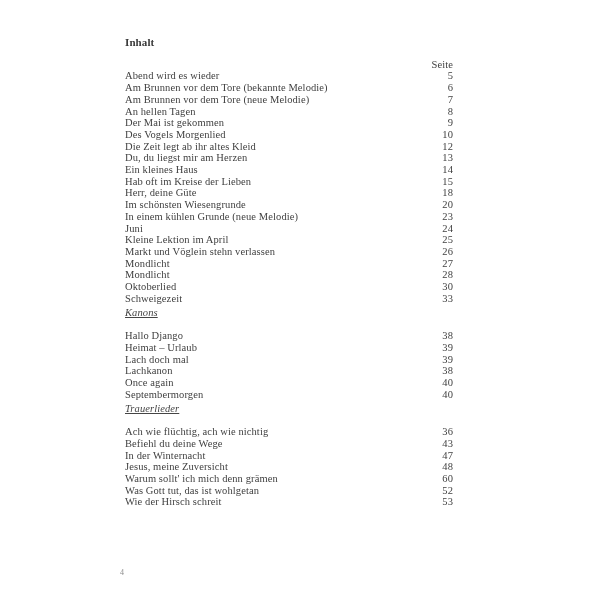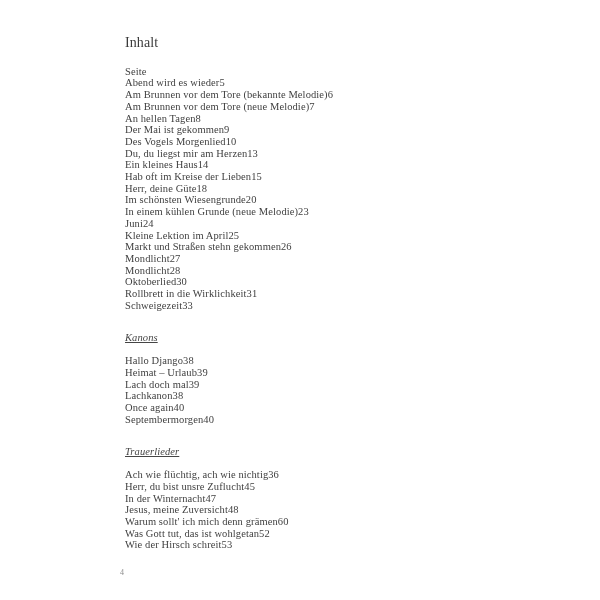--- a/index.html
+++ b/index.html
@@ -17,38 +17,39 @@
   .toc {
     position: absolute;
     left: 125px; top: 37px;
     width: 328px;
     font-size: 10.5px;
     line-height: 11.7px;
     color: #414141;
     letter-spacing: 0.1px;
   }
   .toc-title {
-    font-weight: 400;
-    font-size: 14px;
+    font-weight: 700;
+    font-size: 11px;
     color: #3a3a3a;
-    margin-bottom: 17px;
+    margin-bottom: 10px;
   }
   .seite-header {
-    text-align: left;
+    text-align: right;
   }
   .row {
     display: flex;
+    justify-content: space-between;
     align-items: baseline;
   }
   .row .song-title { text-align: left; }
   .row .song-page  { text-align: right; }
   .section-heading {
     font-style: italic;
     text-decoration: underline;
-    margin-top: 21px;
+    margin-top: 3px;
     margin-bottom: 11px;
     color: #454545;
   }
   .footer-page-number {
     position: absolute;
     left: 120px; top: 568px;
     font-size: 8px;
     color: #8c8c8c;
   }
 </style>
@@ -78,20 +79,24 @@
         </div>
         <div class="row">
           <span class="song-title">Der Mai ist gekommen</span>
           <span class="song-page">9</span>
         </div>
         <div class="row">
           <span class="song-title">Des Vogels Morgenlied</span>
           <span class="song-page">10</span>
         </div>
         <div class="row">
+          <span class="song-title">Die Zeit legt ab ihr altes Kleid</span>
+          <span class="song-page">12</span>
+        </div>
+        <div class="row">
           <span class="song-title">Du, du liegst mir am Herzen</span>
           <span class="song-page">13</span>
         </div>
         <div class="row">
           <span class="song-title">Ein kleines Haus</span>
           <span class="song-page">14</span>
         </div>
         <div class="row">
           <span class="song-title">Hab oft im Kreise der Lieben</span>
           <span class="song-page">15</span>
@@ -110,40 +115,36 @@
         </div>
         <div class="row">
           <span class="song-title">Juni</span>
           <span class="song-page">24</span>
         </div>
         <div class="row">
           <span class="song-title">Kleine Lektion im April</span>
           <span class="song-page">25</span>
         </div>
         <div class="row">
-          <span class="song-title">Markt und Straßen stehn gekommen</span>
+          <span class="song-title">Markt und Vöglein stehn verlassen</span>
           <span class="song-page">26</span>
         </div>
         <div class="row">
           <span class="song-title">Mondlicht</span>
           <span class="song-page">27</span>
         </div>
         <div class="row">
           <span class="song-title">Mondlicht</span>
           <span class="song-page">28</span>
         </div>
         <div class="row">
           <span class="song-title">Oktoberlied</span>
           <span class="song-page">30</span>
         </div>
         <div class="row">
-          <span class="song-title">Rollbrett in die Wirklichkeit</span>
-          <span class="song-page">31</span>
-        </div>
-        <div class="row">
           <span class="song-title">Schweigezeit</span>
           <span class="song-page">33</span>
         </div>
         <div class="section-heading">Kanons</div>
         <div class="row">
           <span class="song-title">Hallo Django</span>
           <span class="song-page">38</span>
         </div>
         <div class="row">
           <span class="song-title">Heimat – Urlaub</span>
@@ -164,22 +165,22 @@
         <div class="row">
           <span class="song-title">Septembermorgen</span>
           <span class="song-page">40</span>
         </div>
         <div class="section-heading">Trauerlieder</div>
         <div class="row">
           <span class="song-title">Ach wie flüchtig, ach wie nichtig</span>
           <span class="song-page">36</span>
         </div>
         <div class="row">
-          <span class="song-title">Herr, du bist unsre Zuflucht</span>
-          <span class="song-page">45</span>
+          <span class="song-title">Befiehl du deine Wege</span>
+          <span class="song-page">43</span>
         </div>
         <div class="row">
           <span class="song-title">In der Winternacht</span>
           <span class="song-page">47</span>
         </div>
         <div class="row">
           <span class="song-title">Jesus, meine Zuversicht</span>
           <span class="song-page">48</span>
         </div>
         <div class="row">

